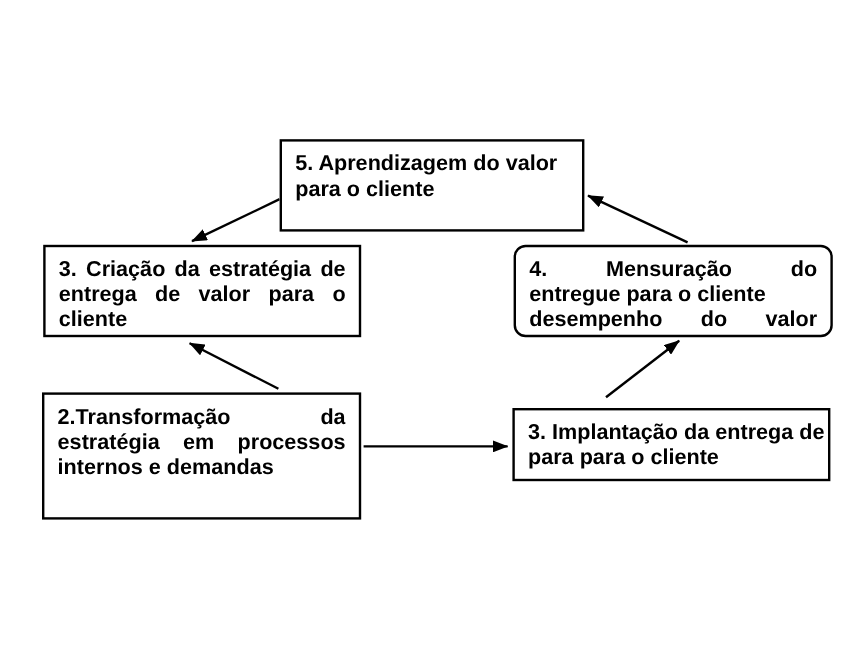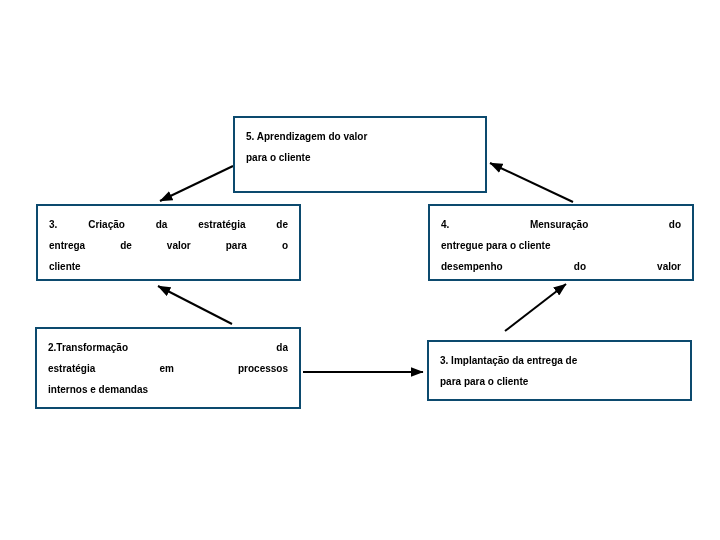--- a/index.html
+++ b/index.html
@@ -22,25 +22,25 @@
     width: 720px;
     height: 540px;
   }
   .arrow-layer line {
     stroke: #000000;
     stroke-width: 2;
   }
   .box {
     position: absolute;
     box-sizing: border-box;
-    border: 2px solid #0c4a6e;
+    border: 2px solid #000000;
     background: #ffffff;
     color: #000000;
     font-weight: bold;
-    font-size: 10px;
+    font-size: 18px;
     padding: 8px 11px;
   }
   .box .line {
     line-height: 21px;
     white-space: nowrap;
   }
   .box.justify .line:not(.last) {
     text-align: justify;
     white-space: normal;
     height: 21px;
@@ -75,27 +75,27 @@
       <div class="line">5. Aprendizagem do valor</div>
       <div class="line last">para o cliente</div>
     </div>
 
   <div class="box justify" style="left:36px; top:204px; width:265px; height:77px;">
       <div class="line">3. Criação da estratégia de</div>
       <div class="line">entrega de valor para o</div>
       <div class="line last">cliente</div>
     </div>
 
-  <div class="box justify" style="left:428px; top:204px; width:266px; height:77px;">
+  <div class="box justify" style="left:428px; top:204px; width:266px; height:77px;border-radius:10px;">
       <div class="line">4. Mensuração do</div>
       <div class="line last">entregue para o cliente</div>
       <div class="line">desempenho do valor</div>
     </div>
 
-  <div class="box justify" style="left:35px; top:327px; width:266px; height:82px;">
+  <div class="box justify" style="left:35px; top:327px; width:266px; height:106px;">
       <div class="line">2.Transformação da</div>
       <div class="line">estratégia em processos</div>
       <div class="line last">internos e demandas</div>
     </div>
 
   <div class="box" style="left:427px; top:340px; width:265px; height:61px;">
       <div class="line">3. Implantação da entrega de</div>
       <div class="line last">para para o cliente</div>
     </div>
 

